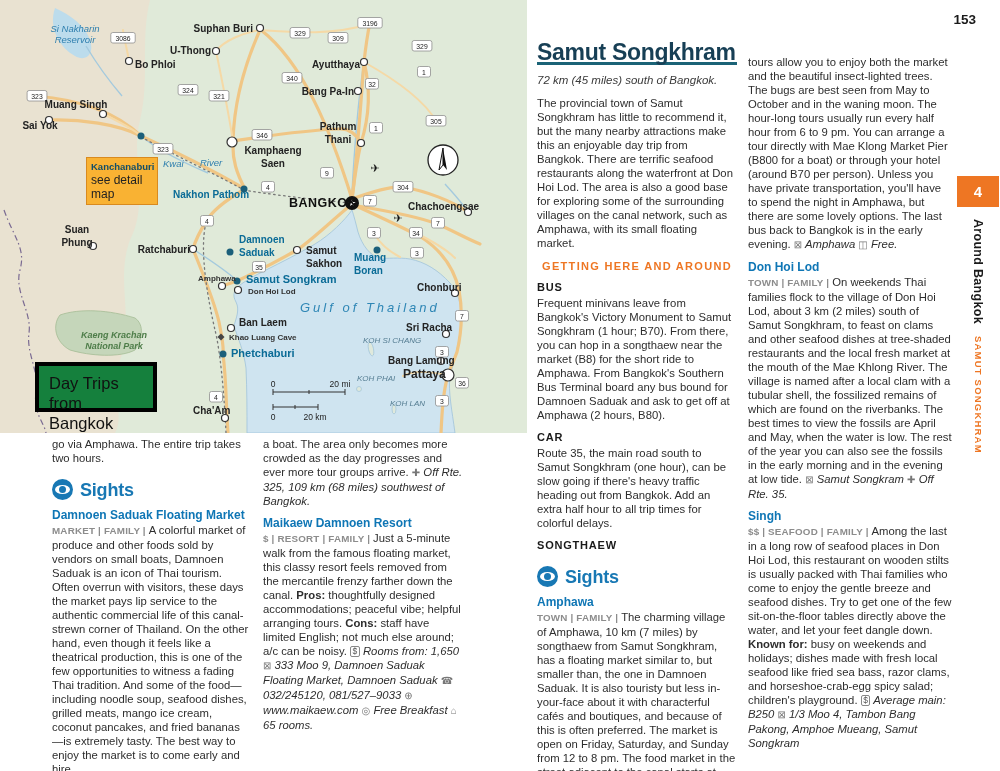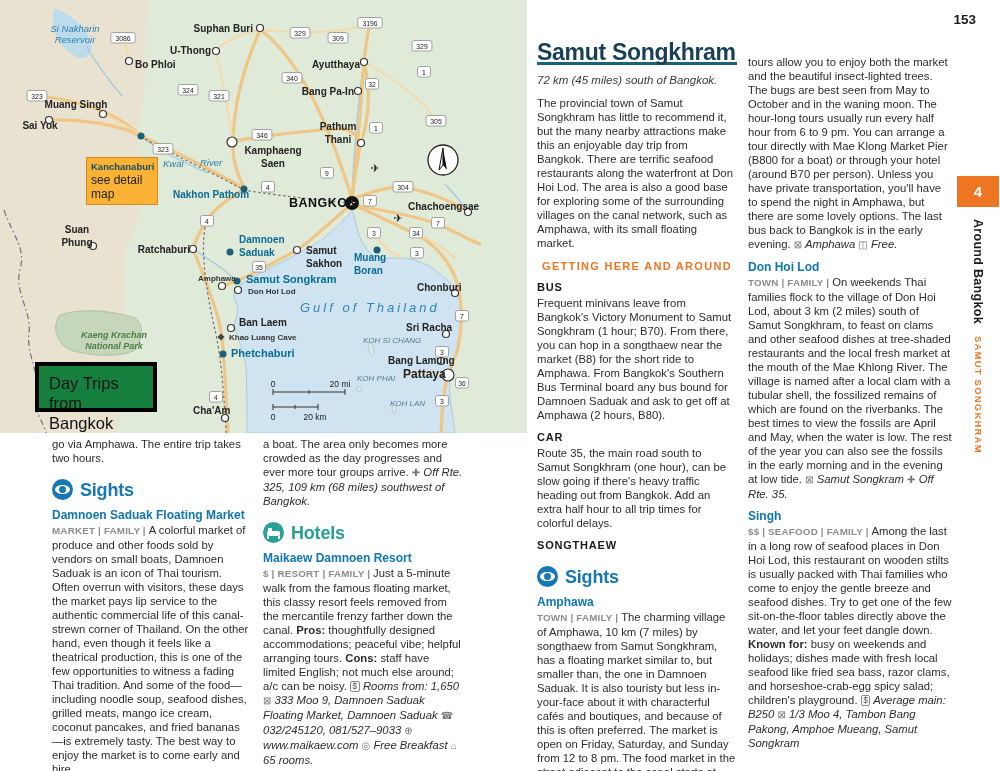--- a/index.html
+++ b/index.html
@@ -313,28 +313,20 @@
           <span class="eye-pupil"></span>
         </span>
       <span class="sec-title">Sights</span>
     </div>
     <div class="poi-name">Damnoen Saduak Floating Market</div>
     <p><span class="run-cat">MARKET | FAMILY | </span><span>A colorful market of produce and other foods sold by vendors on small boats, Damnoen Saduak is an icon of Thai tourism. Often overrun with visitors, these days the market pays lip service to the authentic commercial life of this canal-strewn corner of Thailand. On the other hand, even though it feels like a theatrical production, this is one of the few opportunities to witness a fading Thai tradition. And some of the food—including noodle soup, seafood dishes, grilled meats, mango ice cream, coconut pancakes, and fried bananas—is extremely tasty. The best way to enjoy the market is to come early and hire</span></p>
   </div>
 
   <div class="col" id="col2">
     <p><span>a boat. The area only becomes more crowded as the day progresses and ever more tour groups arrive. </span><span class="run-icon">✚</span><span class="run-i"> Off Rte. 325, 109 km (68 miles) southwest of Bangkok.</span></p>
-    <div class="sec-head hotels">
-      <span class="sec-icon">
-          <span class="bed">
-            <span class="pillow"></span>
-          </span>
-        </span>
-      <span class="sec-title">Hotels</span>
-    </div>
     <div class="poi-name">Maikaew Damnoen Resort</div>
     <p><span class="run-cat">$ | RESORT | FAMILY | </span><span>Just a 5-minute walk from the famous floating market, this classy resort feels removed from the mercantile frenzy farther down the canal. </span><span class="run-b">Pros:</span><span> thoughtfully designed accommodations; peaceful vibe; helpful arranging tours. </span><span class="run-b">Cons:</span><span> staff have limited English; not much else around; a/c can be noisy. </span><span class="run-boxicon">$</span><span class="run-i"> Rooms from: 1,650 </span><span class="run-icon">⊠</span><span class="run-i"> 333 Moo 9, Damnoen Saduak Floating Market, Damnoen Saduak </span><span class="run-icon">☎</span><span class="run-i"> 032/245120, 081/527–9033 </span><span class="run-icon">⊕</span><span class="run-i"> www.maikaew.com </span><span class="run-icon">◎</span><span class="run-i"> Free Breakfast </span><span class="run-icon">⌂</span><span class="run-i"> 65 rooms.</span></p>
   </div>
 
   <div class="col" id="col3">
     <h1 class="article-title">Samut Songkhram</h1>
     <div class="title-rule"></div>
     <div class="article-sub">72 km (45 miles) south of Bangkok.</div>
     <p>The provincial town of Samut Songkhram has little to recommend it, but the many nearby attractions make this an enjoyable day trip from Bangkok. There are terrific seafood restaurants along the waterfront at Don Hoi Lod. The area is also a good base for exploring some of the surrounding villages on the canal network, such as Amphawa, with its small floating market.</p>
     <div class="orange-head">GETTING HERE AND AROUND</div>

